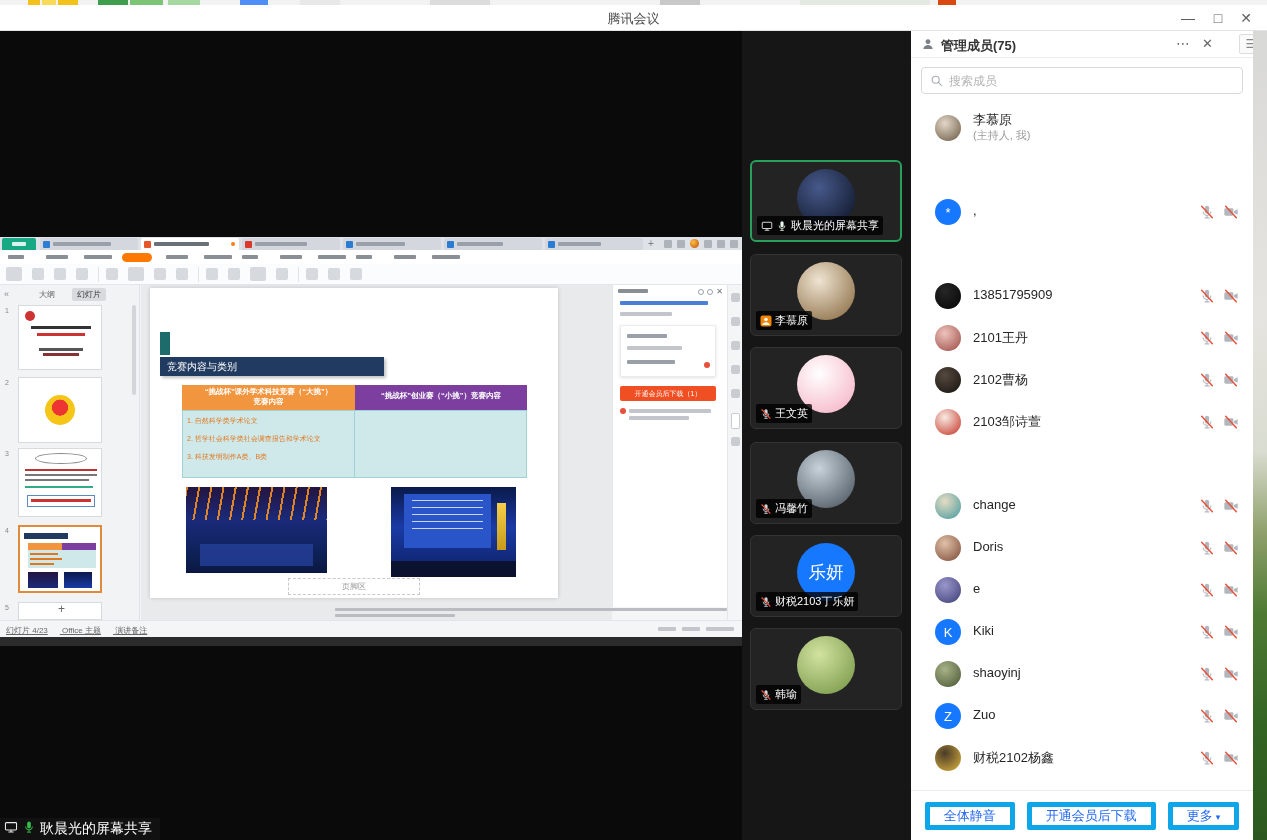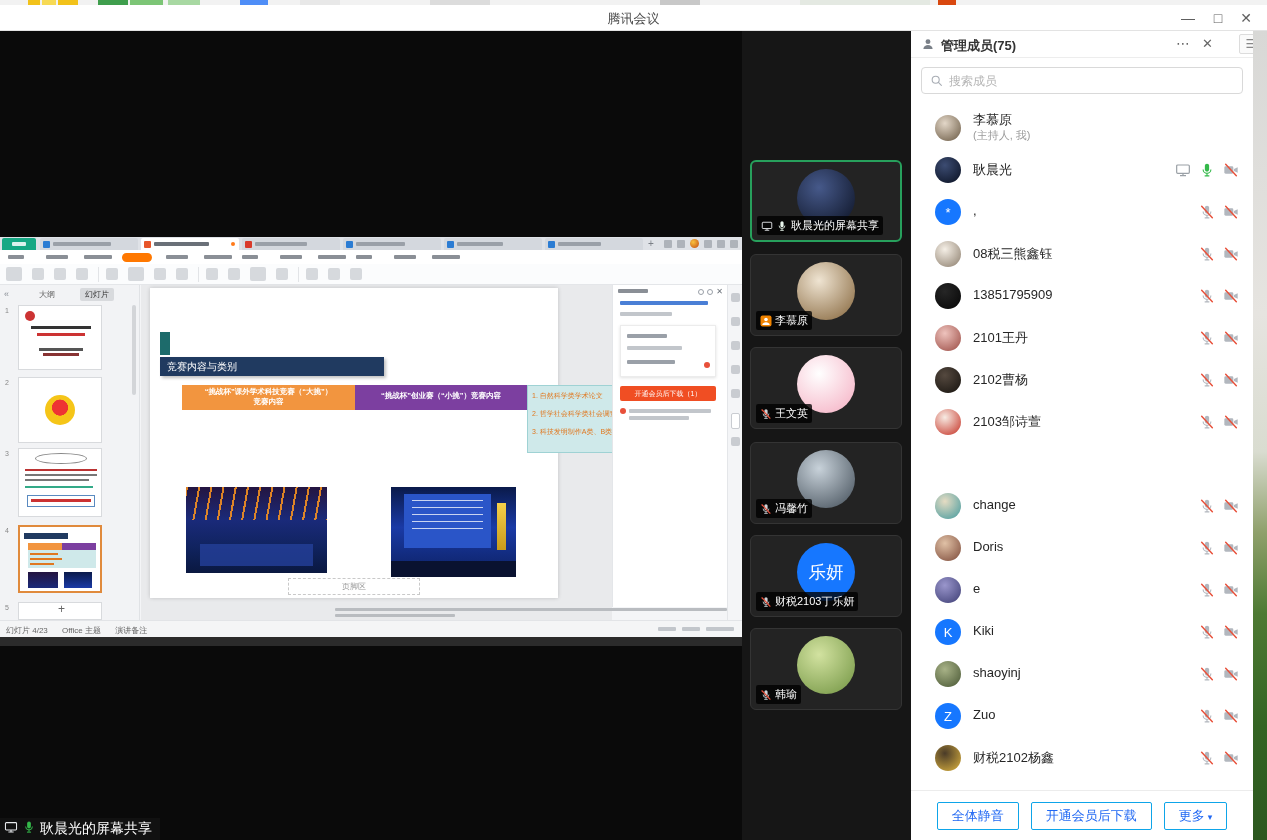--- a/index.html
+++ b/index.html
@@ -39,36 +39,36 @@
   .rpill { position:absolute; top:2.5px; height:9px; background:#ff7800; border-radius:5px; }
 
   #wps-toolbar { left:0; top:27px; width:742px; height:21px; background:#fbfcfd; border-bottom:1px solid #e4e6e9; }
   .tb { position:absolute; top:4px; width:12px; height:12px; background:#d6d9dd; border-radius:2px; }
   .tb.big { width:16px; height:14px; top:3px; }
   .tsep { position:absolute; top:3px; width:1px; height:15px; background:#e2e4e7; }
 
   
   #wps-left { left:0; top:48px; width:140px; height:335px; background:#f2f3f5; border-right:1px solid #e0e2e5; }
   .collapse-ico { position:absolute; left:4px; top:4px; color:#8a8f96; font-size:9px; }
-  .lp-tabs { position:absolute; left:34px; top:3px; display:flex; gap:20px; }
+  .lp-tabs { position:absolute; left:34px; top:3px; display:flex; gap:12px; }
   .lp-tab { font-size:8px; color:#666; padding:1px 5px; border-radius:2px; }
   .lp-tab.active { background:#d8dadd; color:#333; }
   .thumb { position:absolute; left:18px; width:84px; background:#ffffff; border:1px solid #d8dadd; }
   .thumb.selected { border:2px solid #e08a3c; }
   .thumb-num { position:absolute; left:5px; font-size:7px; color:#888; }
   .lp-plus { position:absolute; left:58px; bottom:4px; color:#666; font-size:12px; }
   .lp-scroll { position:absolute; right:3px; top:20px; width:4px; height:90px; background:#d3d5d8; border-radius:2px; }
 
   
   #wps-main { left:141px; top:48px; width:471px; height:335px; background:#e9eaec; }
   #slide { position:absolute; left:9px; top:3px; width:408px; height:310px; background:#ffffff; box-shadow:0 0 4px rgba(0,0,0,.18); }
   .teal-rect { position:absolute; left:10px; top:44px; width:10px; height:23px; background:#1d6b6b; }
   .banner { position:absolute; left:10px; top:69px; width:224px; height:19px; background:#203a60; box-shadow:2px 2px 3px rgba(0,0,0,.25);
             color:#fff; font-size:10px; line-height:19px; padding-left:7px; }
-  #ctable { position:absolute; left:32px; top:97px; width:345px; height:115px; display:flex; flex-direction:row; }
+  #ctable { position:absolute; left:32px; top:97px; width:345px; height:115px; display:flex; flex-direction:column; }
   #ctable .hd { display:flex; height:25px; }
   #ctable .hd .hl { width:173px; background:#f2953f; color:#fff; font-size:7.5px; font-weight:bold; text-align:center; line-height:1.3; padding-top:2px; }
   #ctable .hd .hr { width:172px; background:#7c3fa0; color:#fff; font-size:7.5px; font-weight:bold; text-align:center; padding-top:6px; }
   #ctable .bd { display:flex; height:68px; background:#cfe9ea; border:1px solid #9fd2d4; }
   #ctable .bd .cl { width:172px; border-right:1px solid #9fd2d4; padding:5px 4px; display:flex; flex-direction:column; gap:8px; }
   #ctable .bd .cl span { color:#e07820; font-size:7px; }
   #ctable .bd .cr { width:172px; padding:5px 8px; color:#e07820; font-size:8px; }
   .photo-l { position:absolute; left:36px; top:199px; width:141px; height:86px;
      background:linear-gradient(180deg,#241540 0%,#1a2a7a 38%,#10235f 70%,#0a1840 100%); overflow:hidden; }
   .photo-l:before { content:""; position:absolute; left:0; top:0; width:100%; height:38%;
@@ -97,21 +97,21 @@
   .pane-card .dot { position:absolute; right:5px; bottom:8px; width:6px; height:6px; border-radius:50%; background:#e8503a; }
   .pane-btn { position:absolute; left:7px; top:101px; width:96px; height:15px; background:#f04e23; border:none; border-radius:2px;
      color:#fff; font-size:7px; }
   .pane-note-dot { position:absolute; left:7px; top:123px; width:6px; height:6px; border-radius:50%; background:#e8503a; }
   #wps-panestrip { left:727px; top:48px; width:15px; height:335px; background:#f4f5f7; border-left:1px solid #e4e6e9; }
   #wps-panestrip .s { position:absolute; left:3px; width:9px; height:9px; background:#c9ccd1; border-radius:2px; }
   #wps-panestrip .s.hl { background:#ffffff; border:1px solid #c9ccd1; height:16px; }
 
   #wps-status { left:0; top:383px; width:742px; height:17px; background:#f4f5f6; border-top:1px solid #e2e4e7; color:#666; font-size:8px; }
   #wps-status span { margin-right:12px; }
-  #wps-status .inner { position:absolute; left:6px; top:4px; }
+  #wps-status .inner { position:absolute; left:6px; top:4px;text-decoration:underline; }
   .st-right { position:absolute; right:8px; top:6px; display:flex; gap:6px; }
   .st-right i { width:18px; height:4px; background:#c2c6cb; border-radius:1px; }
 
   #taskbar-sliver { left:0; top:606px; width:742px; height:9px; background:#2b2b2b; }
 
   
   #share-overlay { left:0; top:787px; height:22px; background:rgba(18,18,18,.94); display:flex; align-items:center; gap:4px; padding:0 8px 0 4px; }
   #share-overlay span.lbl { color:#fff; font-size:14px; }
 
   
@@ -138,21 +138,21 @@
   #search-input::placeholder { color:#b5b5b5; }
   #member-list { position:absolute; left:0; top:76px; width:342px; height:683px; overflow:hidden; }
   .m-row { position:absolute; left:0; width:100%; height:42px; }
   .m-av { position:absolute; left:24px; top:8px; width:26px; height:26px; border-radius:50%; overflow:hidden; }
   .m-name { position:absolute; left:62px; top:12px; font-size:13px; color:#262626; white-space:nowrap; }
   .m-row.two .m-name { top:4px; }
   .m-sub { position:absolute; left:62px; top:21px; font-size:11px; color:#9a9a9a; }
   .m-icons { position:absolute; right:14px; top:13px; display:flex; gap:8px; align-items:center; }
   #panel-footer { position:absolute; left:0; bottom:0; width:100%; height:50px; border-top:1px solid #ececec; background:#fff;
      display:flex; align-items:center; justify-content:center; gap:12px; }
-  .pf-btn { height:28px; padding:0 14px; background:#fff; border:1px solid #0ea5e9; border-radius:2px;
+  .pf-btn { height:28px; padding:0 14px; background:#fff; border:5px solid #0ea5e9; border-radius:2px;
      color:#2168f3; font-size:13px; font-family:inherit; cursor:default; }
   .pf-caret { font-size:9px; margin-left:3px; }
 
   
   #edge-sliver { left:1253px; top:31px; width:14px; height:809px;
      background:linear-gradient(180deg,#d8d8d6 0%,#e6e4e0 35%,#d9dcd0 52%,#8fa06b 62%,#4e7a33 72%,#346423 86%,#2c581f 100%); }
 </style>
 </head>
 <body>
 
@@ -513,68 +513,23 @@
         </svg>
       <input id="search-input" placeholder="搜索成员" style="">
     </div>
     <div id="member-list">
         <div class="m-row two" style="top: 0px;">
           <div class="m-av" style="width: 26px; height: 26px; border-radius: 50%; background: radial-gradient(circle at 38% 32%, rgb(227, 215, 200) 0%, rgb(122, 106, 85) 85%); position: absolute;"></div>
           <span class="m-name">李慕原</span>
           <span class="m-sub">(主持人, 我)</span>
           <span class="m-icons"></span>
         </div>
-        <div class="m-row" style="top: 42px;">
-          <div class="m-av" style="width: 26px; height: 26px; border-radius: 50%; background: radial-gradient(circle at 38% 32%, rgb(60, 76, 114) 0%, rgb(16, 24, 44) 85%); position: absolute;"></div>
-          <span class="m-name">耿晨光</span>
-          <span class="m-icons">
-            <span style="display: inline-flex;">
-              <svg width="16" height="16" viewBox="0 0 24 24">
-                <rect x="2.5" y="4.5" width="19" height="12.5" rx="1.5" fill="none" stroke="#9aa0a6" stroke-width="1.8"></rect>
-                <path d="M12 17v3.2M7.5 20.5h9" stroke="#9aa0a6" stroke-width="1.8"></path>
-              </svg>
-            </span>
-            <span style="display: inline-flex;">
-              <svg width="16" height="16" viewBox="0 0 24 24">
-                <path fill="#34b94a" d="M12 2.5a3.2 3.2 0 0 1 3.2 3.2v5.6a3.2 3.2 0 0 1-6.4 0V5.7A3.2 3.2 0 0 1 12 2.5z"></path>
-                <path fill="none" stroke="#34b94a" stroke-width="1.7" d="M6.2 11.2a5.8 5.8 0 0 0 11.6 0M12 17v3.2M8.5 20.8h7"></path>
-              </svg>
-            </span>
-            <span style="display: inline-flex;">
-              <svg width="16" height="16" viewBox="0 0 24 24">
-                <rect x="2" y="6.5" width="13.5" height="11" rx="2" fill="#b2b7be"></rect>
-                <path d="M16.5 10.5l5.5-2.8v8.6l-5.5-2.8z" fill="#b2b7be"></path>
-                <line x1="4" y1="3.5" x2="20" y2="20.5" stroke="#e8503a" stroke-width="2.2" stroke-linecap="round"></line>
-              </svg>
-            </span>
-          </span>
-        </div>
         <div class="m-row" style="top: 84px;">
           <div class="m-av letter-av" style="width: 26px; height: 26px; border-radius: 50%; background: rgb(22, 119, 255); font-size: 13px; position: absolute;">*</div>
           <span class="m-name">,</span>
-          <span class="m-icons">
-            <span style="display: inline-flex;">
-              <svg width="16" height="16" viewBox="0 0 24 24">
-                <path fill="#b2b7be" d="M12 2.5a3.2 3.2 0 0 1 3.2 3.2v5.6a3.2 3.2 0 0 1-6.4 0V5.7A3.2 3.2 0 0 1 12 2.5z"></path>
-                <path fill="none" stroke="#b2b7be" stroke-width="1.7" d="M6.2 11.2a5.8 5.8 0 0 0 11.6 0M12 17v3.2M8.5 20.8h7"></path>
-                <line x1="4" y1="3.5" x2="20" y2="20.5" stroke="#e8503a" stroke-width="2.2" stroke-linecap="round"></line>
-              </svg>
-            </span>
-            <span style="display: inline-flex;">
-              <svg width="16" height="16" viewBox="0 0 24 24">
-                <rect x="2" y="6.5" width="13.5" height="11" rx="2" fill="#b2b7be"></rect>
-                <path d="M16.5 10.5l5.5-2.8v8.6l-5.5-2.8z" fill="#b2b7be"></path>
-                <line x1="4" y1="3.5" x2="20" y2="20.5" stroke="#e8503a" stroke-width="2.2" stroke-linecap="round"></line>
-              </svg>
-            </span>
-          </span>
-        </div>
-        <div class="m-row" style="top: 126px;">
-          <div class="m-av" style="width: 26px; height: 26px; border-radius: 50%; background: radial-gradient(circle at 38% 32%, rgb(245, 239, 230) 0%, rgb(154, 141, 125) 85%); position: absolute;"></div>
-          <span class="m-name">08税三熊鑫钰</span>
           <span class="m-icons">
             <span style="display: inline-flex;">
               <svg width="16" height="16" viewBox="0 0 24 24">
                 <path fill="#b2b7be" d="M12 2.5a3.2 3.2 0 0 1 3.2 3.2v5.6a3.2 3.2 0 0 1-6.4 0V5.7A3.2 3.2 0 0 1 12 2.5z"></path>
                 <path fill="none" stroke="#b2b7be" stroke-width="1.7" d="M6.2 11.2a5.8 5.8 0 0 0 11.6 0M12 17v3.2M8.5 20.8h7"></path>
                 <line x1="4" y1="3.5" x2="20" y2="20.5" stroke="#e8503a" stroke-width="2.2" stroke-linecap="round"></line>
               </svg>
             </span>
             <span style="display: inline-flex;">
               <svg width="16" height="16" viewBox="0 0 24 24">

